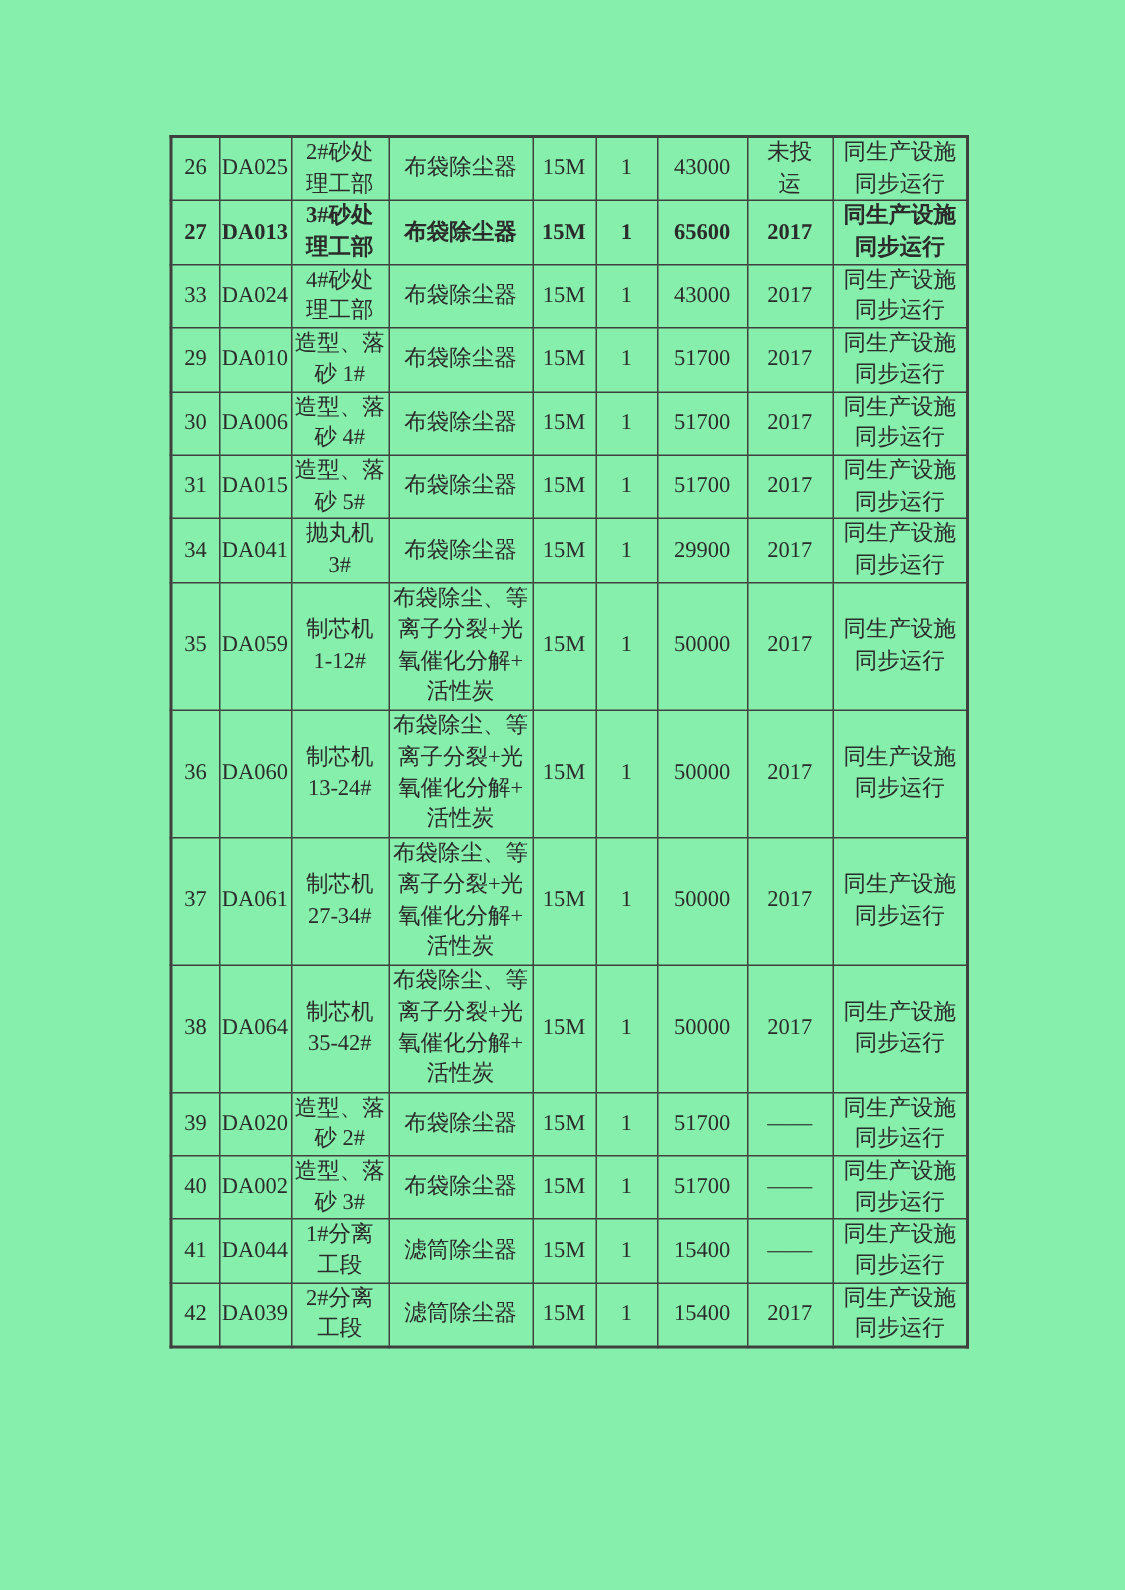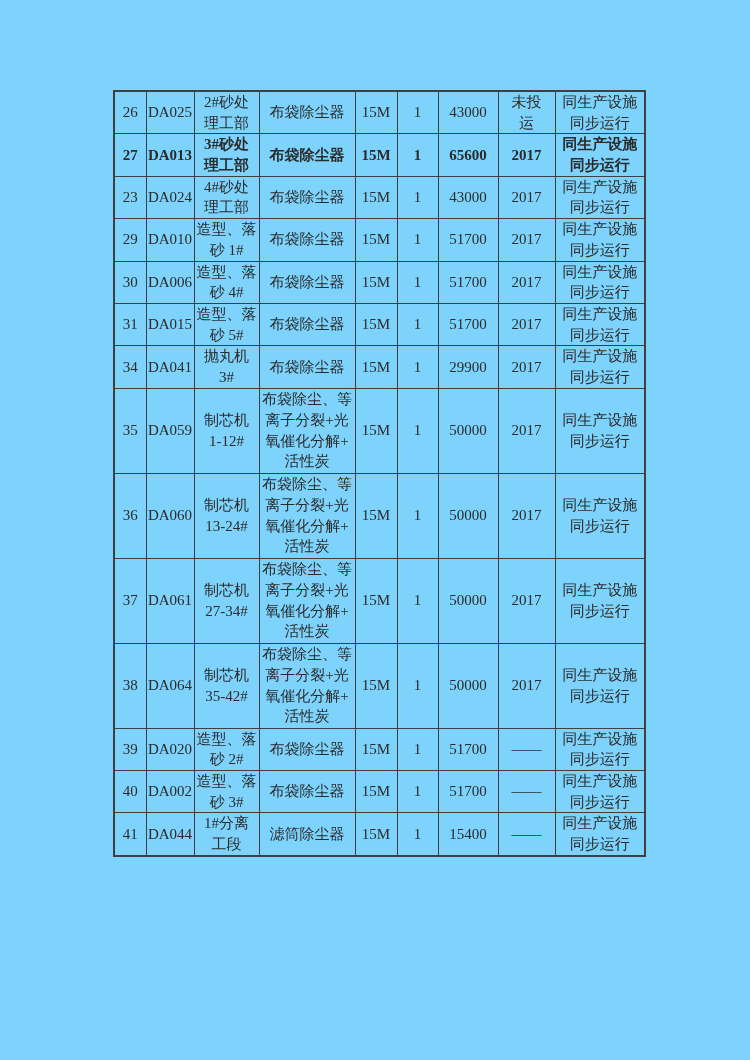--- a/index.html
+++ b/index.html
@@ -14,21 +14,21 @@
     overflow: hidden;
     font-family: "Liberation Serif", "DejaVu Serif", serif;
   }
   :root {
     --border-color: #3f3f3f;
     --text-color: #2b2b2b;
   }
   .doc-page {
     position: absolute;
     inset: 0;
-    background: #7dd3fc;
+    background: #86efac;
   }
   table.equipment-table {
     position: absolute;
     left: 113px;
     top: 90px;
     width: 531px;
     border-collapse: collapse;
     table-layout: fixed;
     border: 2px solid var(--border-color);
     color: var(--text-color);
@@ -91,21 +91,21 @@
 理工部</td>
           <td>布袋除尘器</td>
           <td>15M</td>
           <td>1</td>
           <td>65600</td>
           <td>2017</td>
           <td>同生产设施
 同步运行</td>
         </tr>
         <tr style="height: 41px;">
-          <td>23</td>
+          <td>33</td>
           <td>DA024</td>
           <td>4#砂处
 理工部</td>
           <td>布袋除尘器</td>
           <td>15M</td>
           <td>1</td>
           <td>43000</td>
           <td>2017</td>
           <td>同生产设施
 同步运行</td>
@@ -258,15 +258,28 @@
           <td>1#分离
 工段</td>
           <td>滤筒除尘器</td>
           <td>15M</td>
           <td>1</td>
           <td>15400</td>
           <td>——</td>
           <td>同生产设施
 同步运行</td>
         </tr>
+        <tr style="height: 40px;">
+          <td>42</td>
+          <td>DA039</td>
+          <td>2#分离
+工段</td>
+          <td>滤筒除尘器</td>
+          <td>15M</td>
+          <td>1</td>
+          <td>15400</td>
+          <td>2017</td>
+          <td>同生产设施
+同步运行</td>
+        </tr>
       </tbody>
   </table>
 </div>
 
 </body></html>

